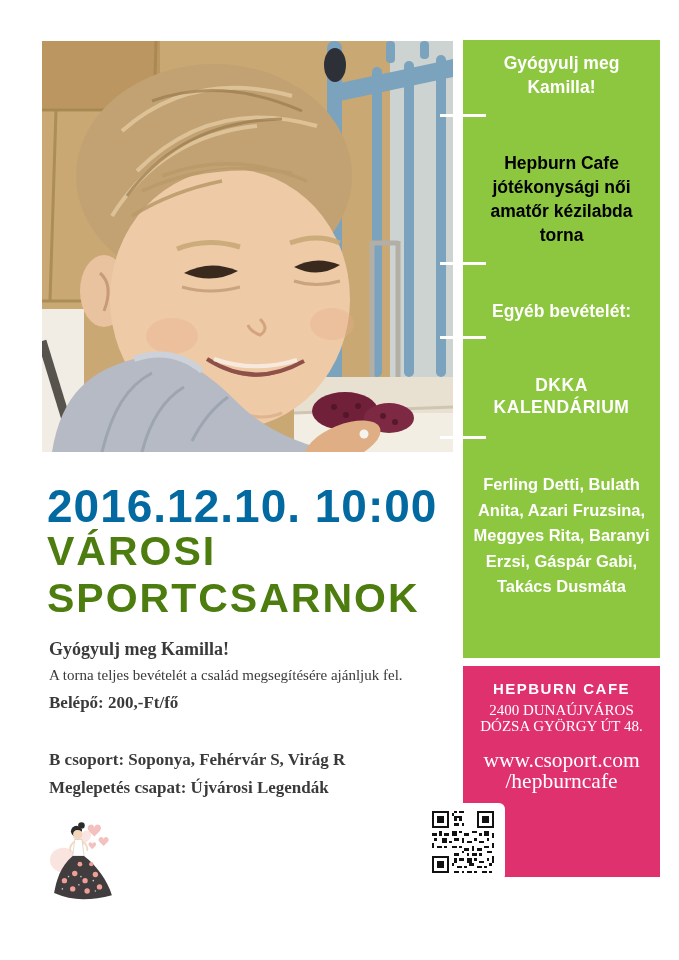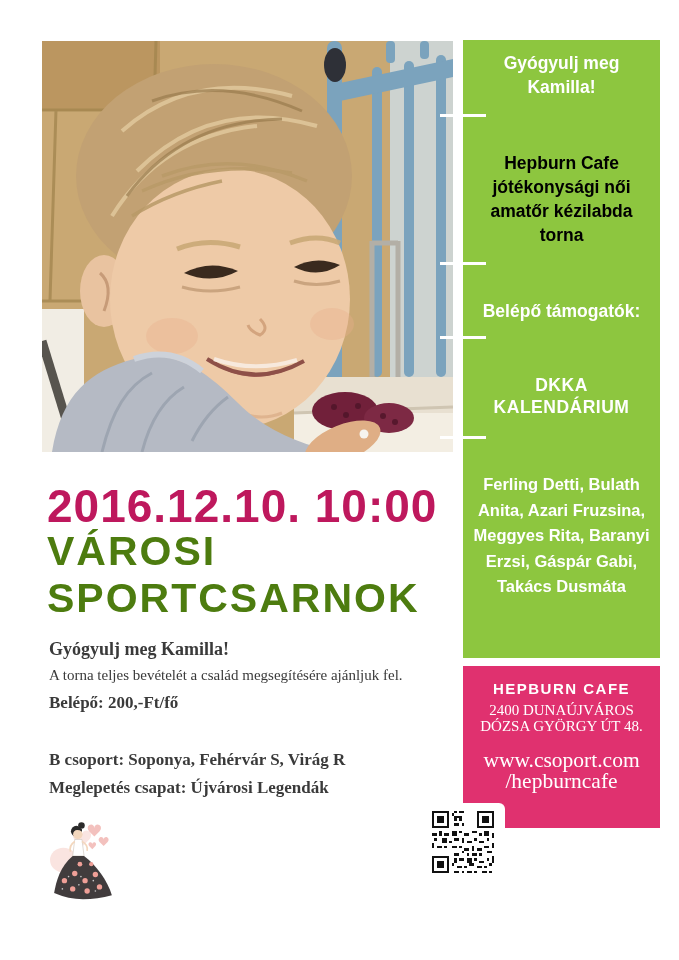--- a/index.html
+++ b/index.html
@@ -19,31 +19,31 @@
   .gp-navy  { color:#000000; font-weight:bold; font-size:17.5px; line-height:24px; }
   .gp-title    { top:11px; padding:0 30px; }
   .gp-event    { top:111px; padding:0 14px; }
   .gp-sup      { top:259px; }
   .gp-dkka     { top:334px; line-height:22px; letter-spacing:.5px; padding:0 24px; }
   .gp-players  { top:432px; font-size:16.5px; line-height:25.5px; padding:0 9px; }
   .divider { position:absolute; left:50%; margin-left:-23px; width:46px; height:3px; background:#ffffff; }
   .d1 { top:74px; } .d2 { top:222px; } .d3 { top:296px; } .d4 { top:396px; }
 
   
-  .pink-panel { left:447px; top:666px; width:197px; height:162px; background:#e0316f; color:#ffffff;text-decoration:underline; }
+  .pink-panel { left:447px; top:666px; width:197px; height:211px; background:#e0316f; color:#ffffff;text-decoration:underline; }
   .pink-panel > div { position:absolute; left:0; right:0; text-align:center; }
   .pp-name { top:14px; font-weight:bold; font-size:15px; letter-spacing:1.5px; }
   .pp-addr { top:36px; font-family:"Liberation Serif", serif; font-size:15px; line-height:16px; }
   .pp-fb   { top:84px; font-family:"Liberation Serif", serif; font-size:21.5px; line-height:21px; }
   .qr-box { top:137px; left:50%; margin-left:-42px; width:84px; height:78px; background:#ffffff;
             border-radius:6px; display:flex; align-items:center; justify-content:center; }
   .qr-box svg { width:62px; height:62px; }
 
   
-  .date-heading { left:31px; top:479px; font-size:46px; font-weight:bold; letter-spacing:1px; color:#be185d; white-space:nowrap; }
+  .date-heading { left:31px; top:479px; font-size:46px; font-weight:bold; letter-spacing:1px; color:#0369a1; white-space:nowrap; }
   .venue { left:31px; font-size:41px; font-weight:bold; letter-spacing:2px; color:#4d7c0f; white-space:nowrap; }
   .venue1 { top:528px; } .venue2 { top:575px; }
 
   
   .detail { left:33px; font-family:"Liberation Serif", serif; color:#3a3a3a; white-space:nowrap; }
   .d-title { top:639px; font-size:18px; font-weight:bold; }
   .d-sub   { top:667px; font-size:15px; }
   .d-bold  { font-size:17px; font-weight:bold; }
   .d-entry { top:693px;text-align:center; } .d-ga { top:722px; } .d-gb { top:750px; } .d-sur { top:778px; }
 
@@ -146,21 +146,21 @@
         </g>
       <circle cx="322" cy="393" r="4.5" fill="#f6f3ee"></circle>
     </svg>
   </figure>
 
   <aside class="abs green-panel">
     <div class="gp-white gp-title">Gyógyulj meg Kamilla!</div>
     <div class="divider d1"></div>
     <div class="gp-navy gp-event">Hepburn Cafe jótékonysági női amatőr kézilabda torna</div>
     <div class="divider d2"></div>
-    <div class="gp-white gp-sup">Belépő támogatók:</div>
+    <div class="gp-white gp-sup">Egyéb bevételét:</div>
     <div class="divider d3"></div>
     <div class="gp-white gp-dkka">DKKA KALENDÁRIUM</div>
     <div class="divider d4"></div>
     <div class="gp-white gp-players">Ferling Detti, Bulath Anita, Azari Fruzsina, Meggyes Rita, Baranyi Erzsi, Gáspár Gabi, Takács Dusmáta</div>
   </aside>
 
   <aside class="abs pink-panel">
     <div class="pp-name">HEPBURN CAFE</div>
     <div class="pp-addr">
       <div>2400 DUNAÚJVÁROS</div>

